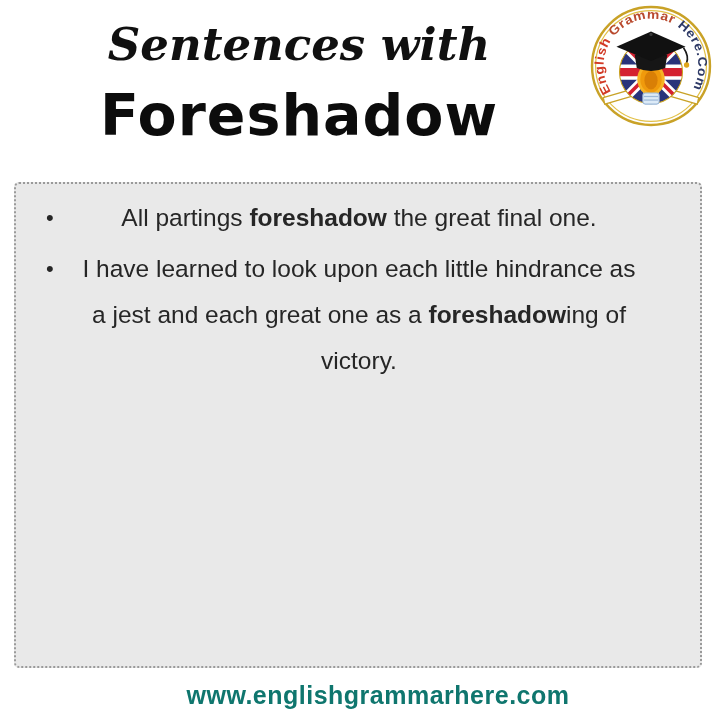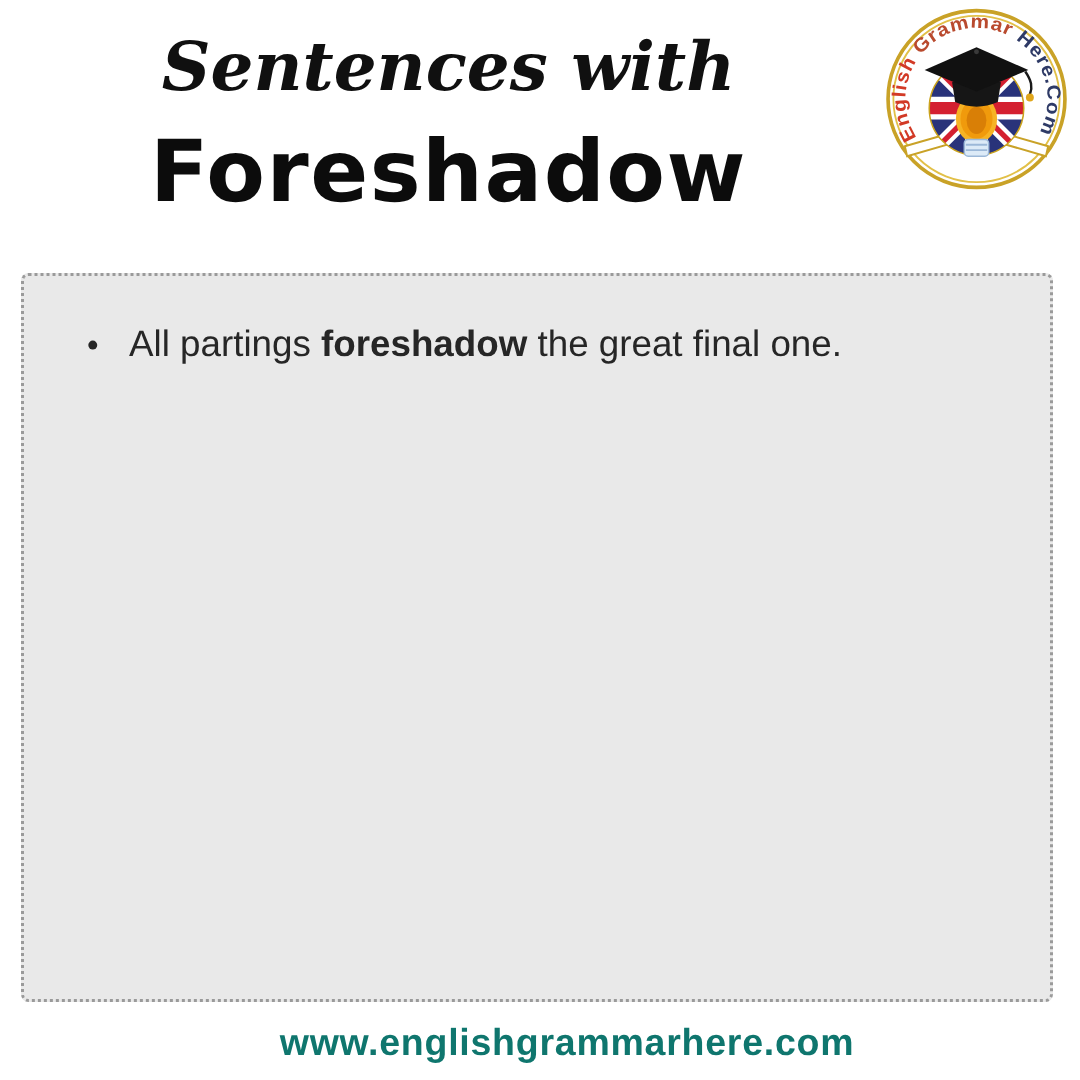--- a/index.html
+++ b/index.html
@@ -22,21 +22,21 @@
   .logo{position:absolute;top:5px;right:8px;width:122px;height:122px;}
   .content-box{
     position:absolute;left:14px;top:182px;width:688px;height:486px;
     box-sizing:border-box;
     background:var(--box_bg,#e9e9e9);
     border:2px dotted var(--box_border,#9a9a9a);
     border-radius:5px;
     padding:7px 52px 0 24px;
     overflow:hidden;
   }
-  ul.sentences{list-style:none;margin:16px;padding:0;}
+  ul.sentences{list-style:none;margin:4px;padding:0;text-align:center;}
   li.sentence{
     position:relative;padding-left:30px;margin-bottom:5px;
     font-size:24.5px;line-height:46px;color:var(--text,#262626);
   }
   li.sentence::before{
     content:"\2022";position:absolute;left:2px;top:0;
     font-size:22px;color:var(--text,#262626);line-height:inherit;
   }
   li.sentence b{font-weight:700;}
   .footer-url{
@@ -103,16 +103,17 @@
       <textPath href="#arcpath" xlink:href="#arcpath" startOffset="2" textLength="196" lengthAdjust="spacingAndGlyphs">
         <tspan fill="#d23a26">English</tspan><tspan fill="#b94a2e">&nbsp;Grammar</tspan><tspan fill="#2e3a66">&nbsp;Here.Com</tspan>
       </textPath>
     </text>
   </svg>
 </div>
 
 <div class="content-box">
   <ul class="sentences">
       <li class="sentence"><span>All partings </span><b>foreshadow</b><span> the great final one.</span></li>
+      <li class="sentence"><span>I have learned to look upon each little hindrance as a jest and each great one as a </span><b>foreshadow</b><span>ing of victory.</span></li>
     </ul>
 </div>
 
 <div class="footer-url">www.englishgrammarhere.com</div>
 
 </body></html>

